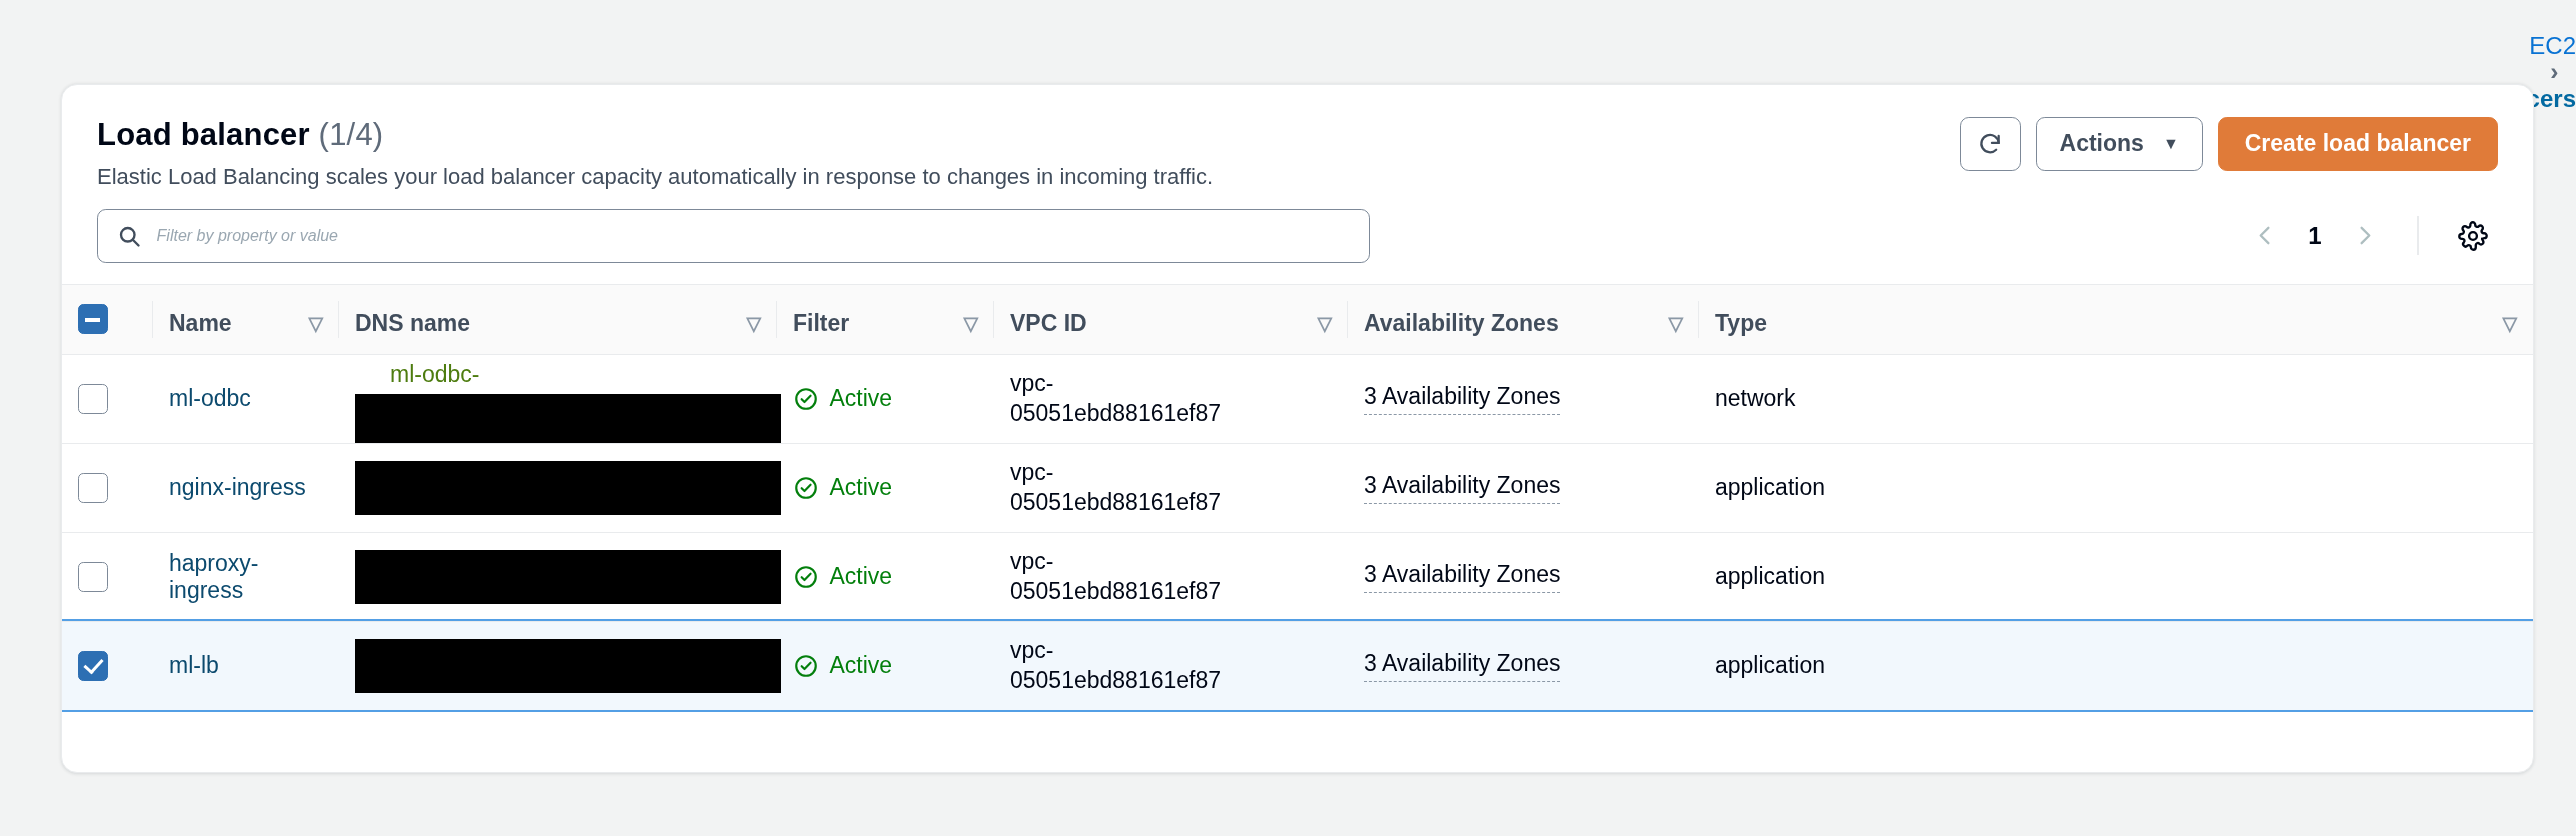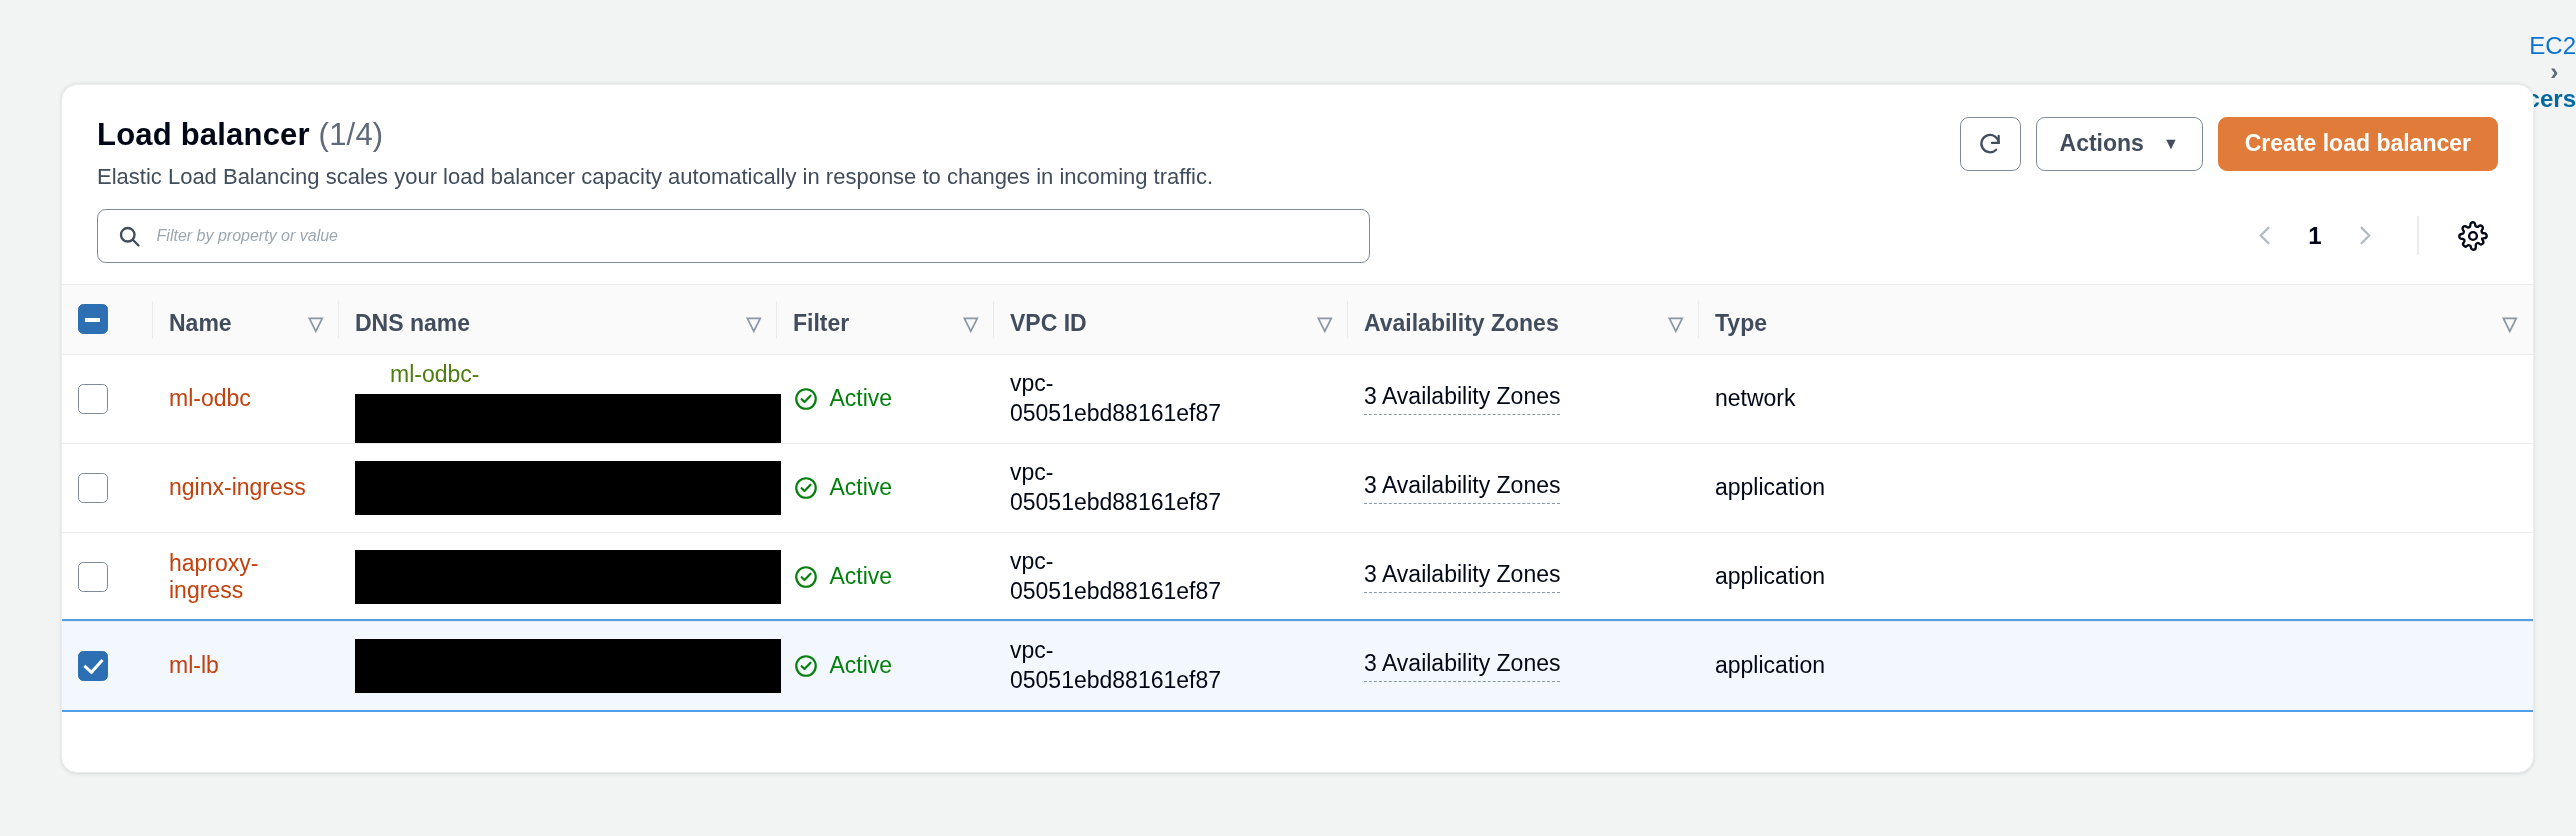--- a/index.html
+++ b/index.html
@@ -142,21 +142,21 @@
   th.c-type  { width: auto; }
 
   .tbl tbody td {
     border-bottom: 0.9px solid #e9ebed;
     height: 88px;
     padding: 0 16px;
     font-size: 23px; color: #000716;
     vertical-align: middle;
   }
   td.c-check { padding-left: 33px; padding-right: 0; }
-  .lnk { color: #c2410c; cursor: pointer; }
+  .lnk { color: #0c4a6e; cursor: pointer; }
   .vpc-cell { line-height: 1.28; }
 
   .state-cell { display: flex; align-items: center; gap: 10.5px; color: #037f0c; white-space: nowrap; }
 
   .az-cell {
     display: inline-block;
     border-bottom: 1.8px dashed #8b98a6;
     padding-bottom: 4.4px;
     cursor: default; white-space: nowrap;
   }

